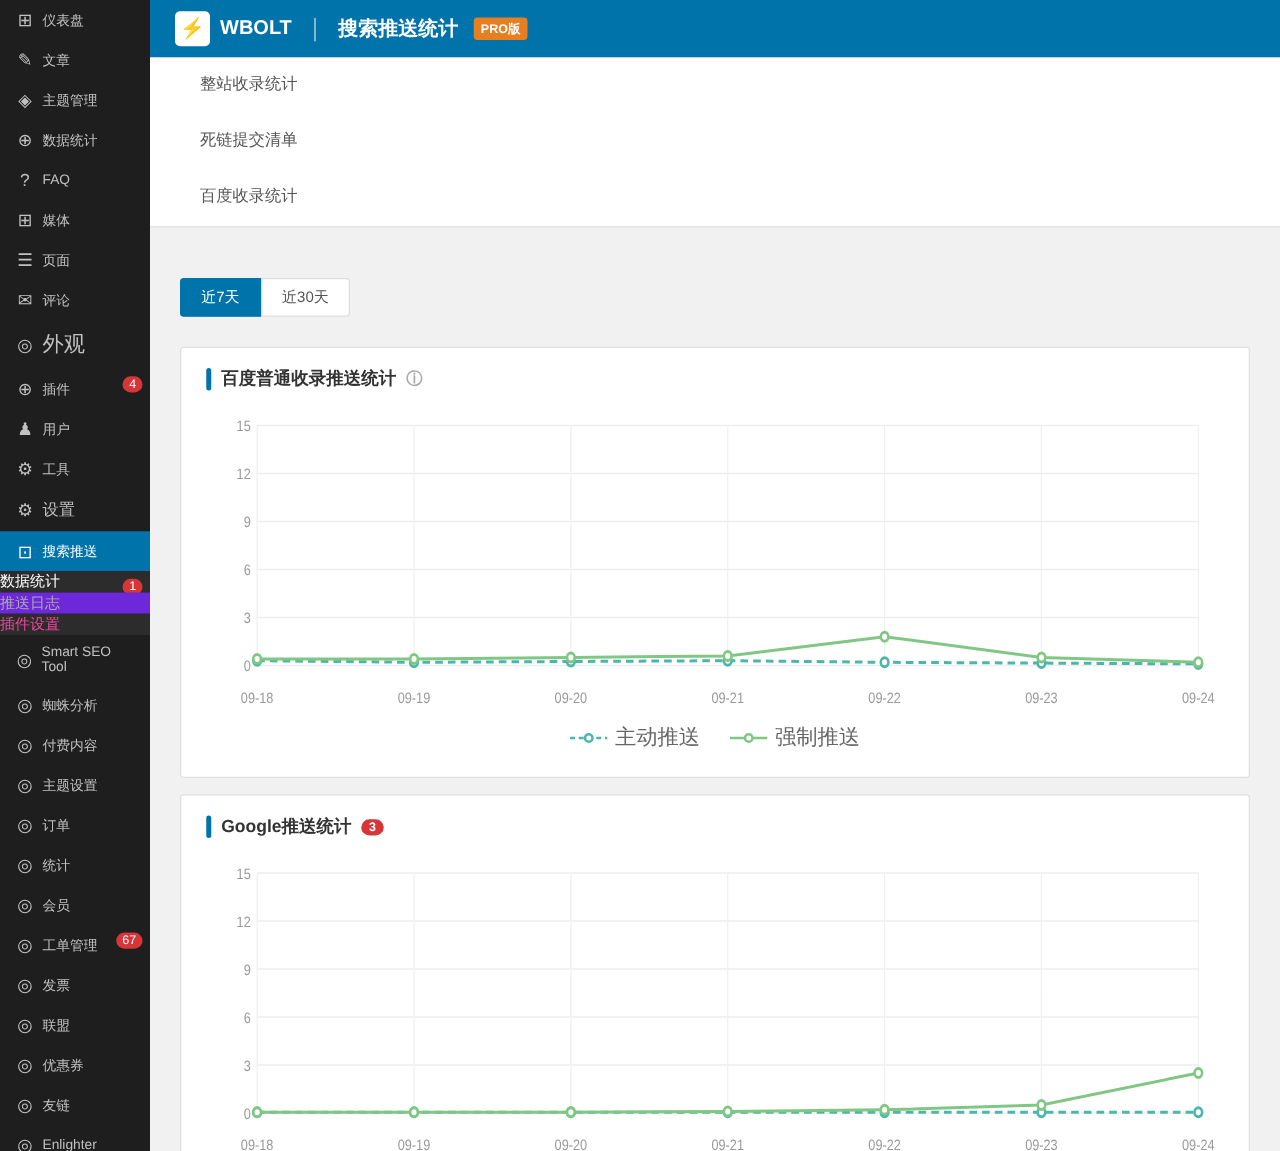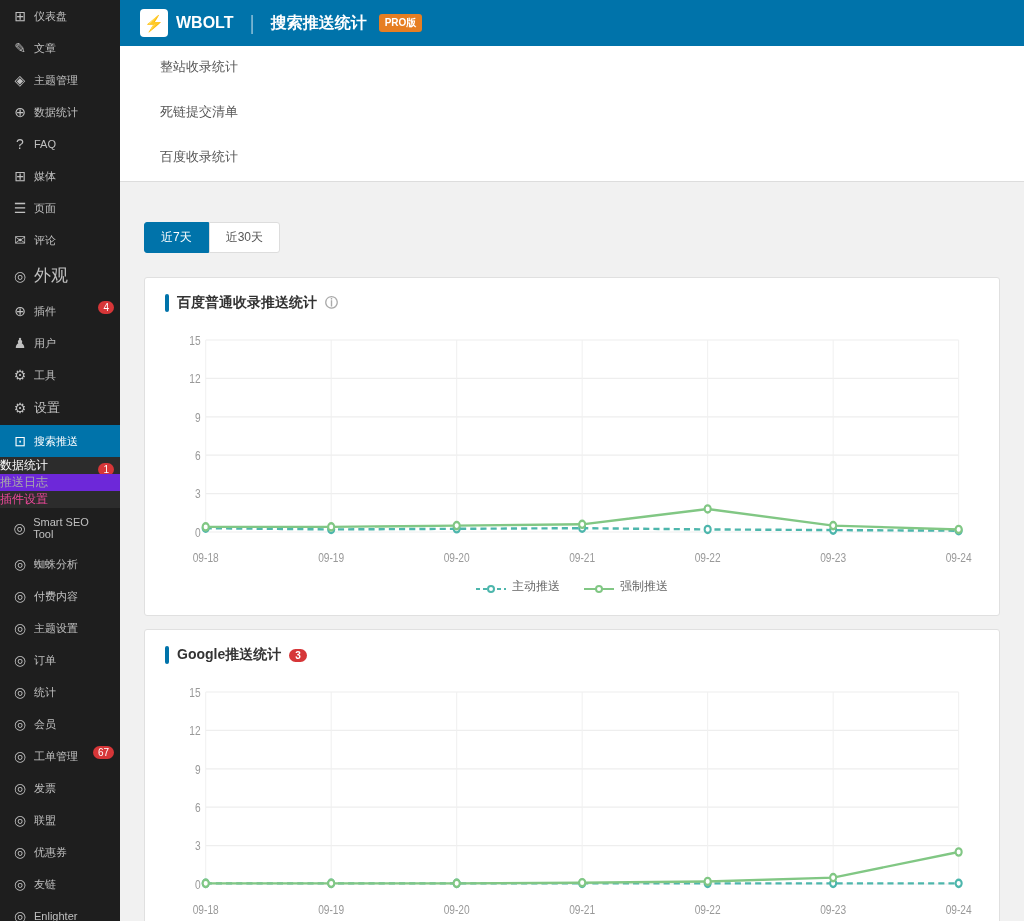--- a/index.html
+++ b/index.html
@@ -209,23 +209,23 @@
 
     
     .chart-legend {
       display: flex;
       justify-content: center;
       gap: 24px;
       margin-top: 10px;
     }
     .legend-item {
       display: flex;
-      align-items: flex-end;
+      align-items: center;
       gap: 6px;
-      font-size: 12px;
+      font-size: 17px;
       color: #666;
     }
   </style>
 </head>
 <body>
 
 <div id="sidebar">
 
 <div class="sidebar-item">
       <span class="sidebar-icon">⊞</span>

